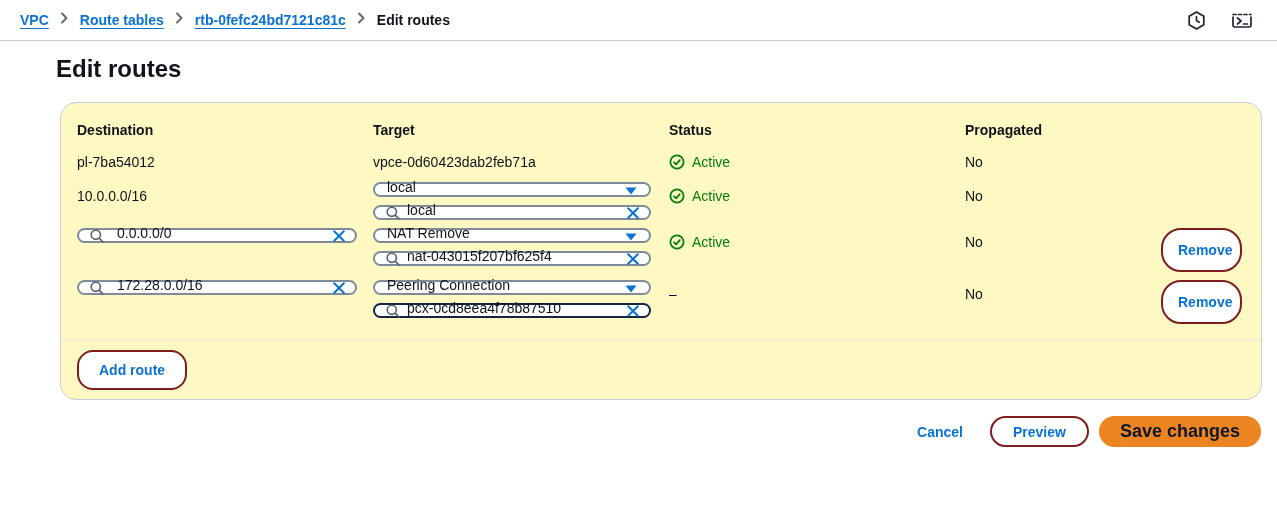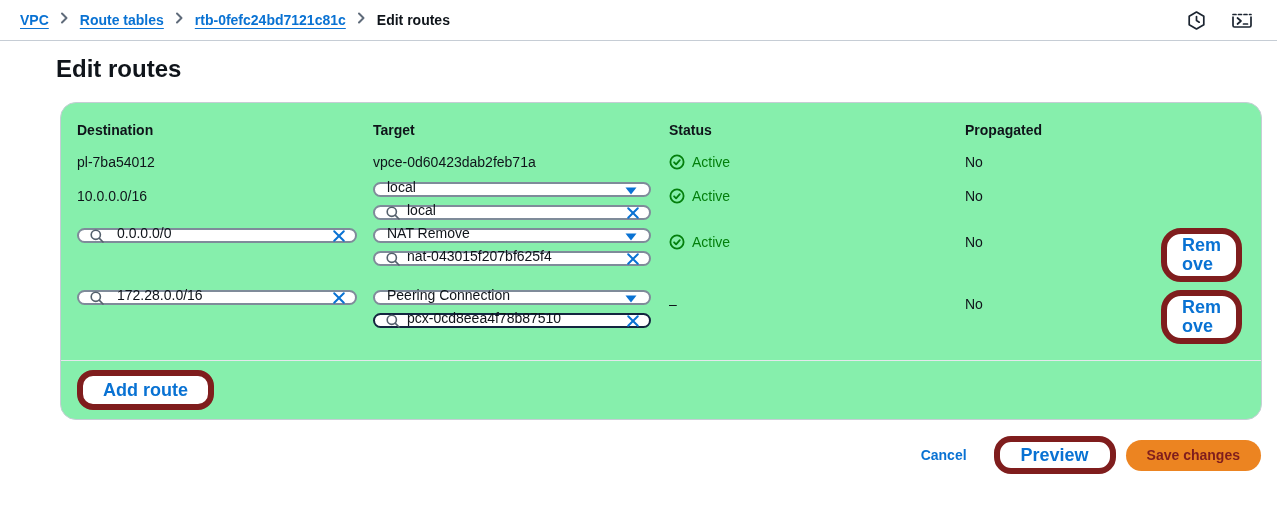--- a/index.html
+++ b/index.html
@@ -19,21 +19,21 @@
   .breadcrumb a { color:#0972d3; text-decoration:underline; text-underline-offset:3px; cursor:pointer; }
   .crumb-current { color:#0f141a; }
   .sep { display:flex; align-items:center; }
   .topbar-icons { display:flex; align-items:center; gap:24px; }
   .icon-btn { background:none; border:none; padding:0; cursor:pointer; display:flex; align-items:center; }
 
   
   h1 { font-size:24px; font-weight:700; margin:14px 0 19px 56px; color:#0f141a; }
 
   .card {
-    margin:0 15px 0 60px; background:#86efac;
+    margin:0 15px 0 60px; background:#fef9c3;
     border:1px solid #c6cdd5; border-radius:16px;
   }
   .card-body { padding:19px 16px 0 16px; }
 
   .row { display:grid; grid-template-columns:296px 296px 296px 196px minmax(0,1fr); align-items:start; }
   .header-row { font-weight:700; line-height:16px; margin-bottom:14px; }
   .r1 { line-height:20px; margin-bottom:10px; }
   .r { margin-bottom:8px; }
   .r-last { margin-bottom:16px; }
 
@@ -56,38 +56,38 @@
   .clear {
     position:absolute; right:9px; top:50%; transform:translateY(-50%);
     background:none; border:none; padding:0; cursor:pointer; display:flex;
   }
 
   .status { display:flex; align-items:center; gap:7px; color:#037f0c; }
   .status.lh28 { height:28px; }
   .status.lh20 { height:20px; }
 
   .btn-outline {
-    background:#fff; border:6px solid #7f1d1d; color:#0972d3;
-    font-weight:700; font-size:18px; font-family:inherit;
+    background:#fff; border:2px solid #7f1d1d; color:#0972d3;
+    font-weight:700; font-size:14px; font-family:inherit;
     border-radius:16px; cursor:pointer;
   }
   .btn-add { height:40px; padding:0 20px; }
   .btn-remove {
     width:81px; min-height:44px; border-radius:20px;
     padding:2px 6px 2px 15px; text-align:left; line-height:19px;
     word-break:break-all; justify-self:end; margin-right:3px;
   }
-  .btn-preview { height:38px; padding:0 21px; border-radius:17px; }
+  .btn-preview { height:31px; padding:0 21px; border-radius:17px; }
   .btn-link {
     background:none; border:none; padding:0; color:#0972d3;
     font-weight:700; font-size:14px; font-family:inherit; cursor:pointer;
   }
   .btn-primary {
-    background:#ec8421; border:none; color:#7f1d1d;
-    font-weight:700; font-size:14px; font-family:inherit;
+    background:#ec8421; border:none; color:#0f172a;
+    font-weight:700; font-size:18px; font-family:inherit;
     height:31px; padding:0 21px; border-radius:17px; cursor:pointer;
   }
 
   .card-footer { border-top:1px solid #e4e8ec; padding:9px 16px 9px 16px; }
   .actions { display:flex; justify-content:flex-end; align-items:center; margin:16px 16px 0 0; }
   .actions .btn-link { margin-right:27px; }
   .actions .btn-preview { margin-right:10px; }
 </style>
 </head>
 <body>

